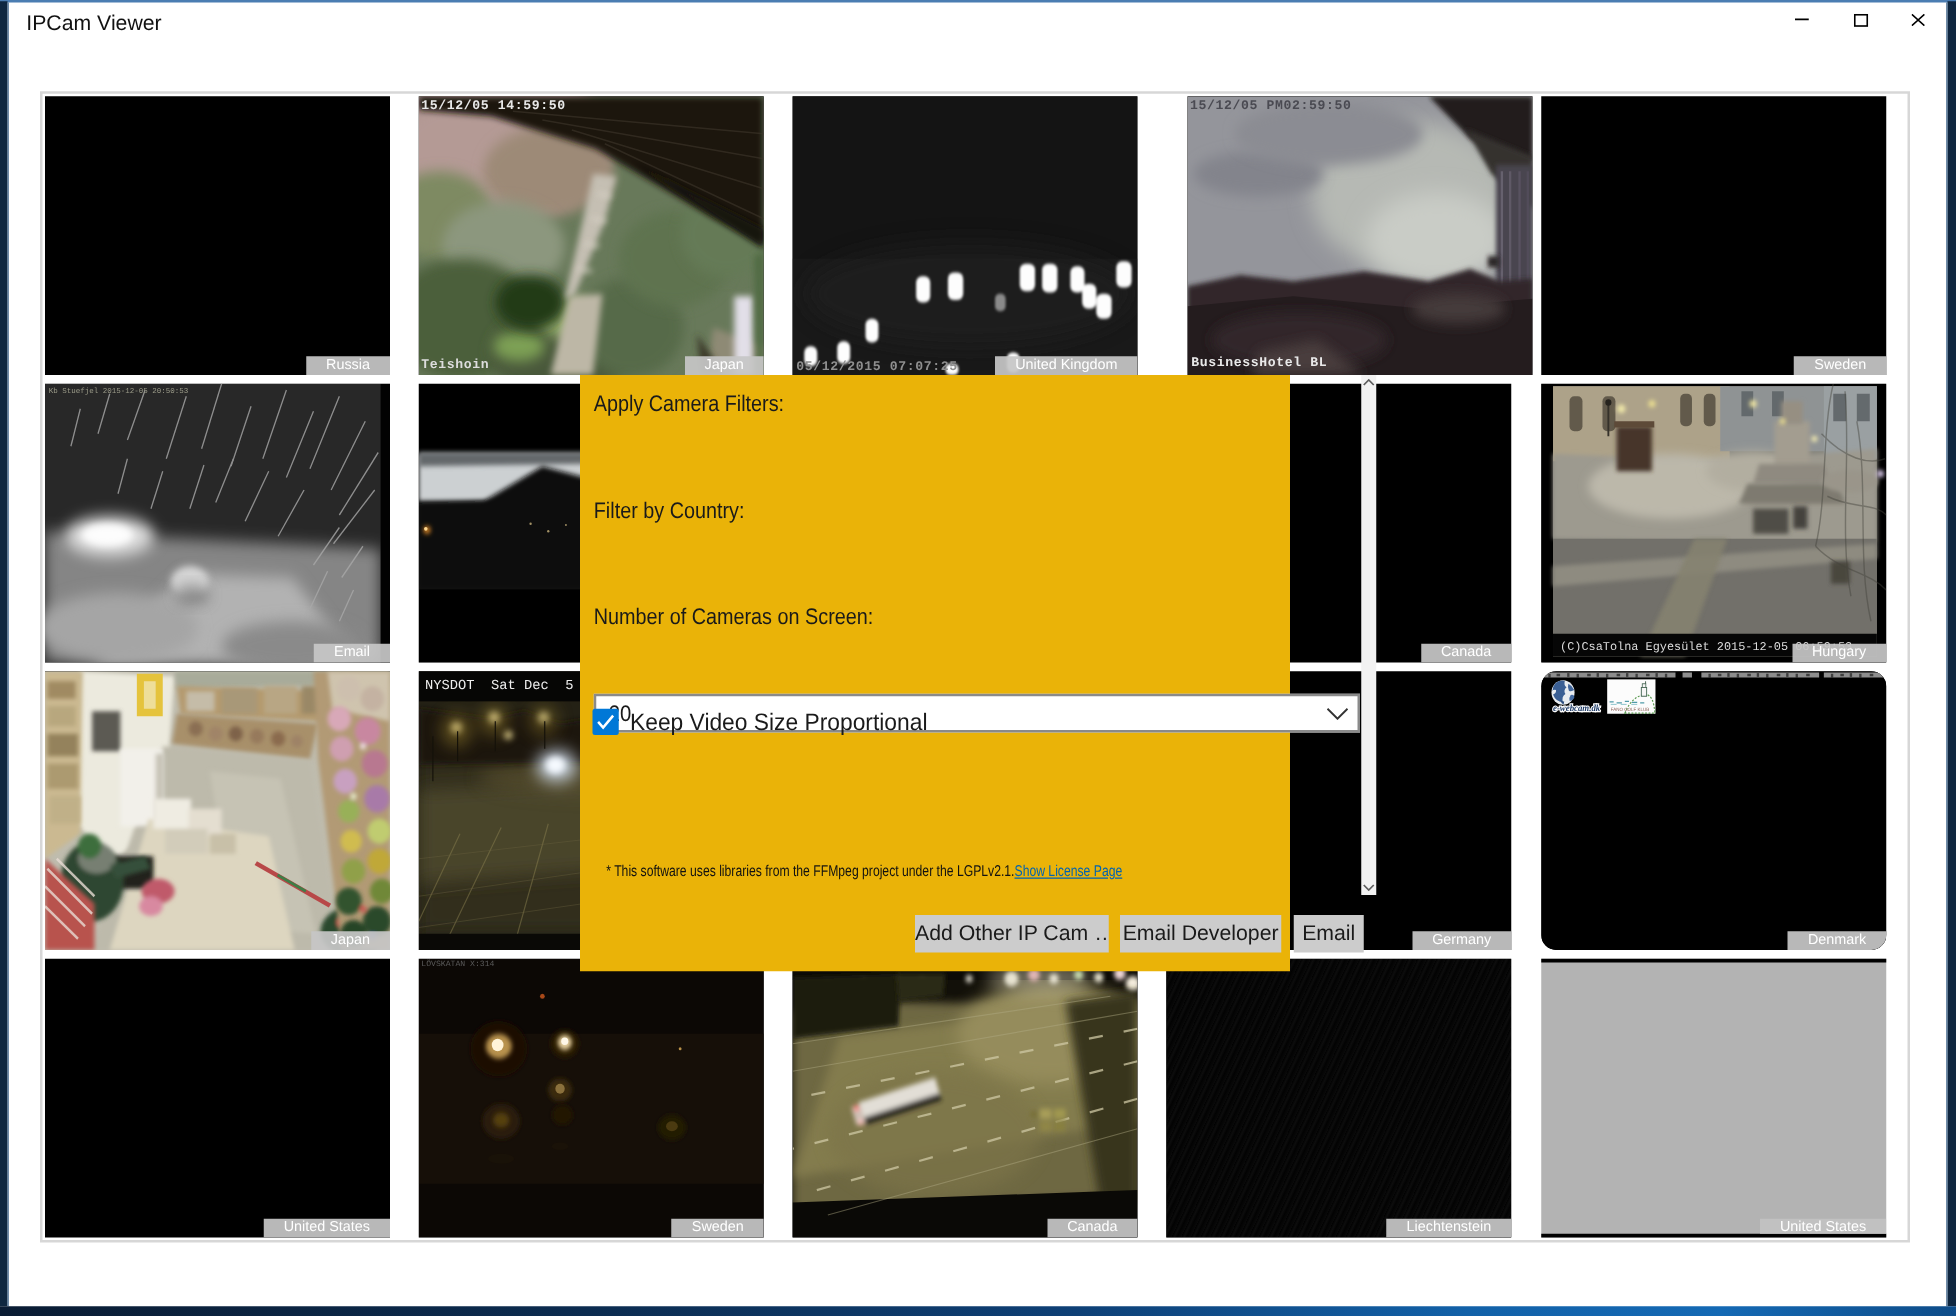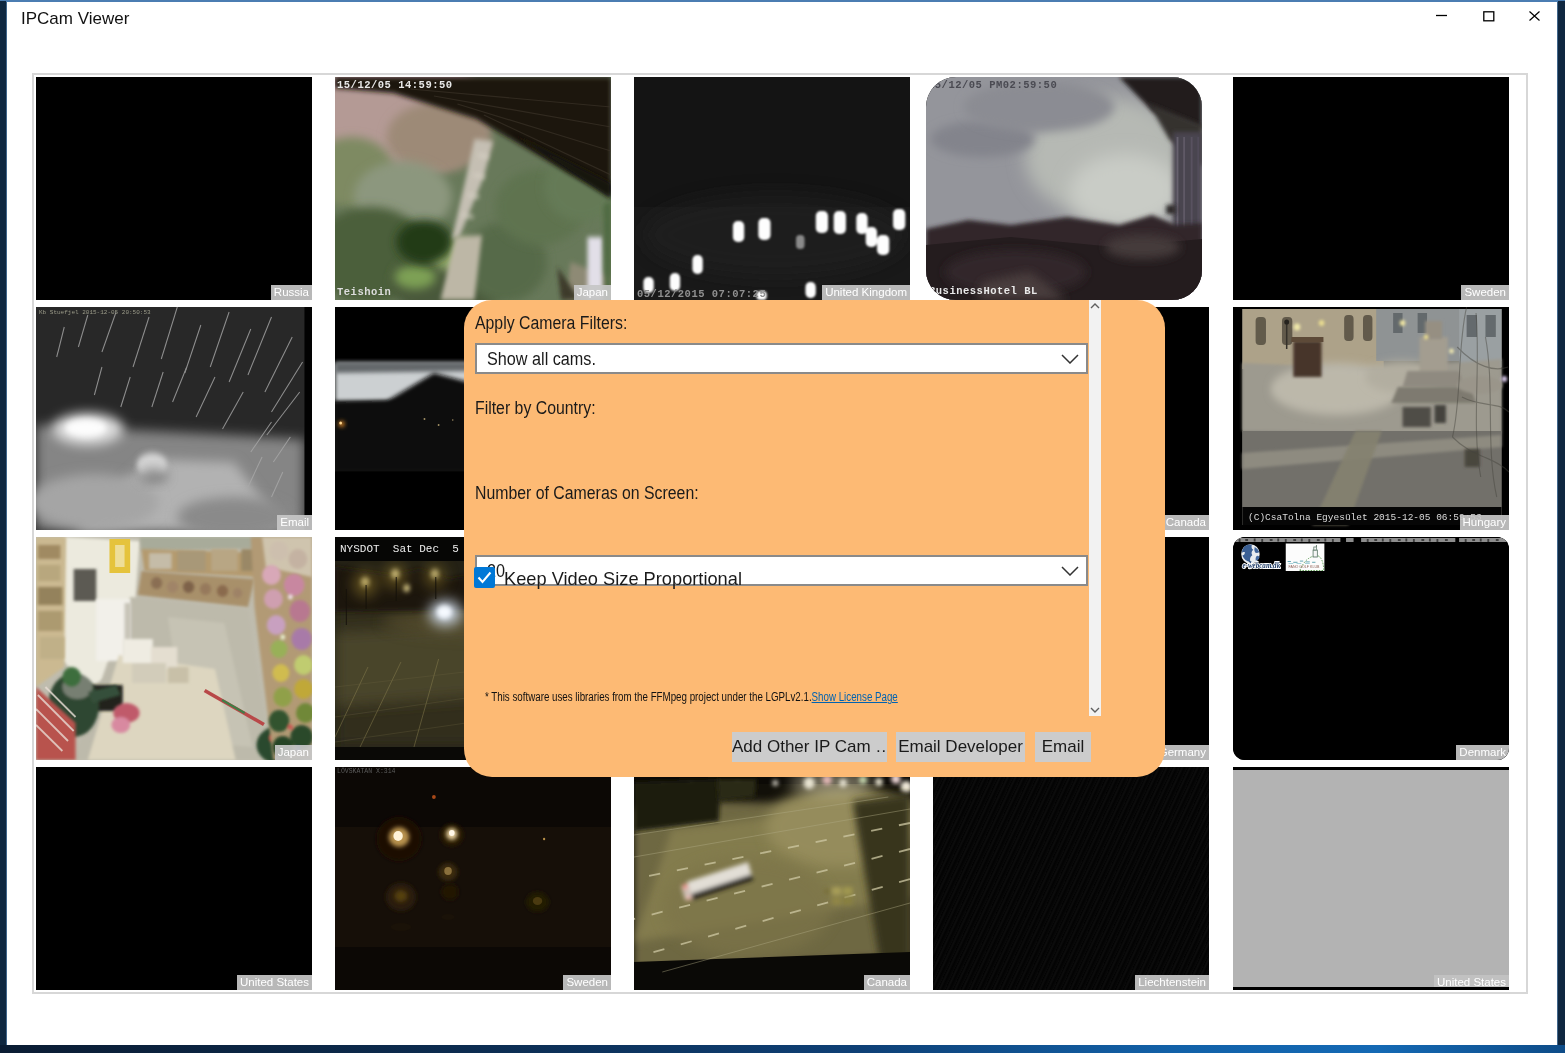--- a/index.html
+++ b/index.html
@@ -11,26 +11,26 @@
   .b-left2 { position:absolute; left:6px; top:2px; width:1px; height:1043px; background:#41678c; }
   .b-right { position:absolute; left:1558px; top:1px; width:7px; height:1044px; background:#0f2740; }
   .b-right2 { position:absolute; left:1557px; top:2px; width:1px; height:1043px; background:#41678c; }
   .b-bottom { position:absolute; left:0; top:1045px; width:1565px; height:8px;
      background:linear-gradient(to right,#0a1c33 0%,#0c2c50 30%,#0e4076 55%,#1261a8 75%,#1469b4 88%,#0e4c88 100%); }
   .titlebar { position:absolute; left:21px; top:9px; font-size:17px; color:#111; }
   .wbtn { position:absolute; top:0; }
   
   .gridbox { position:absolute; left:32px; top:73px; width:1496px; height:921px; border:2px solid #d7d7d7; background:#fff; }
   .tile { position:absolute; width:276px; height:223px; background:#000; overflow:hidden; }
-  .lbl { position:absolute; right:0; bottom:0; height:15px; line-height:15px; padding:0 3px;
+  .lbl { position:absolute; right:0; bottom:0; height:15px; line-height:15px; padding:0 16px;
          background:rgba(198,198,198,0.93); color:#fff; font-size:11.5px; white-space:nowrap; }
   .osd { position:absolute; font-family:"Liberation Mono",monospace; font-weight:bold; color:#fff; font-size:10.5px; letter-spacing:0.5px; white-space:nowrap; }
   .svgfill { position:absolute; left:0; top:0; width:100%; height:100%; }
   
-  .dialog { position:absolute; left:464px; top:300px; width:701px; height:477px; background:#fdba74;border-radius:28px; }
+  .dialog { position:absolute; left:464px; top:300px; width:568px; height:477px; background:#eab308; }
   .dlabel { position:absolute; left:11px; font-size:18px; color:#1a1a1a; transform:scaleX(0.88); transform-origin:0 0; white-space:nowrap; }
   .combo { position:absolute; left:11px; width:613px; height:31px; border:2px solid #8a8a8a; background:#fff; }
   .combo span { position:absolute; left:10px; top:4px; font-size:18px; color:#1a1a1a; transform:scaleX(0.9); transform-origin:0 0; }
   .combo svg { position:absolute; right:7px; top:9px; }
   .cbox { position:absolute; left:10px; top:267px; width:21px; height:21px; background:#0078d7; border-radius:2px; }
   .cbtext { position:absolute; left:40px; top:268px; font-size:19px; color:#1a1a1a; transform:scaleX(0.96); transform-origin:0 0; white-space:nowrap; }
   .lic { position:absolute; left:21px; top:390px; font-size:12.5px; color:#111; transform:scaleX(0.78); transform-origin:0 0; white-space:nowrap; }
   .lic a { color:#0063b1; text-decoration:underline; }
   .btn { position:absolute; top:432px; height:30px; background:#cccccc; font-size:17px; color:#1a1a1a;
          text-align:center; line-height:30px; white-space:nowrap; overflow:hidden; }
@@ -151,21 +151,21 @@
    <rect x="10" y="200" width="11" height="16" rx="5"></rect>
    <rect x="182" y="205" width="11" height="16" rx="5"></rect>
    <rect x="130" y="214" width="11" height="9" rx="4"></rect>
   </g>
   <rect x="172" y="158" width="9" height="14" rx="4" fill="#8a8a8a" filter="url(#bl2)"></rect>
 </svg>
 <div class="osd" style="left:3px; bottom:0; color:#8f8f8f; font-weight:bold;">05/12/2015 07:07:25</div>
 <div class="lbl">United Kingdom</div>
     </div>
 
-<div class="tile" style="left:926px; top:77px;border-radius:30px;">
+<div class="tile" style="left:950px; top:77px;">
 <svg class="svgfill" viewBox="0 0 293 223" preserveAspectRatio="none">
   <defs>
           <filter id="bh5" x="-60%" y="-60%" width="220%" height="220%">
             <feGaussianBlur stdDeviation="5"></feGaussianBlur>
           </filter>
   <filter id="bh8" x="-60%" y="-60%" width="220%" height="220%">
             <feGaussianBlur stdDeviation="9"></feGaussianBlur>
           </filter>
   <filter id="bh2" x="-60%" y="-60%" width="220%" height="220%">
             <feGaussianBlur stdDeviation="2"></feGaussianBlur>
@@ -663,26 +663,20 @@
   </svg>
 <svg class="wbtn" style="left:1483px; top:11px;" width="12" height="11">
     <rect x="0.8" y="0.8" width="10" height="9" fill="none" stroke="#000" stroke-width="1.3"></rect>
   </svg>
 <svg class="wbtn" style="left:1529px; top:11px;" width="11" height="10">
     <path d="M0.5,0.5 L10.5,9.5 M10.5,0.5 L0.5,9.5" stroke="#000" stroke-width="1.2"></path>
   </svg>
 
 <div class="dialog">
   <div class="dlabel" style="top:13px;">Apply Camera Filters:</div>
-  <div class="combo" style="top:43px;">
-      <span>Show all cams.</span>
-    <svg width="18" height="10" viewBox="0 0 18 10">
-        <path d="M1,1 L9,9 L17,1" fill="none" stroke="#333" stroke-width="1.5"></path>
-      </svg>
-  </div>
   <div class="dlabel" style="top:98px;">Filter by Country:</div>
   <div class="dlabel" style="top:183px;">Number of Cameras on Screen:</div>
   <div class="combo" style="top:211px;margin-top:44px;">
       <span>20</span>
     <svg width="18" height="10" viewBox="0 0 18 10">
         <path d="M1,1 L9,9 L17,1" fill="none" stroke="#333" stroke-width="1.5"></path>
       </svg>
   </div>
   <div class="cbox">
     <svg width="21" height="21" viewBox="0 0 21 21" style="position:absolute;left:0;top:0;">

